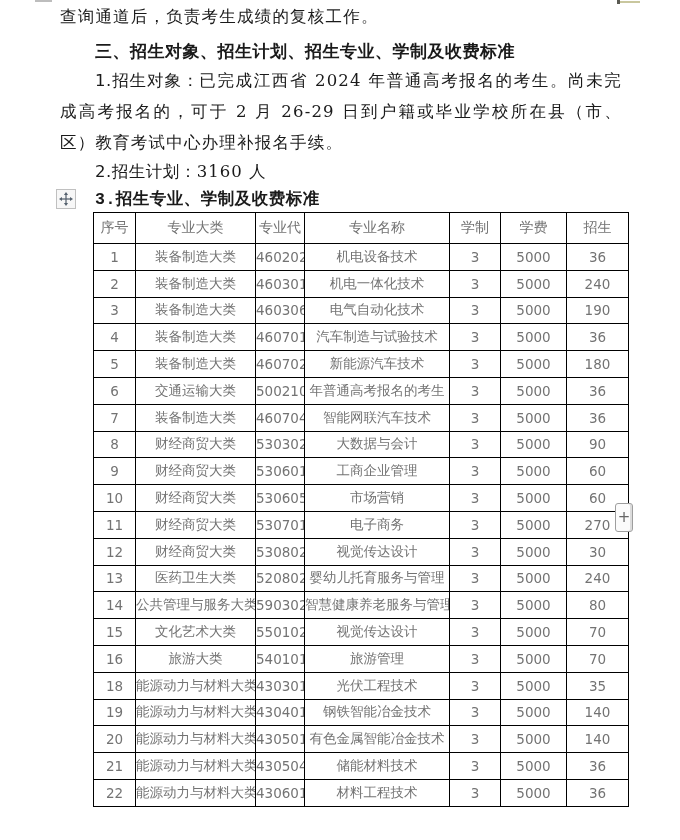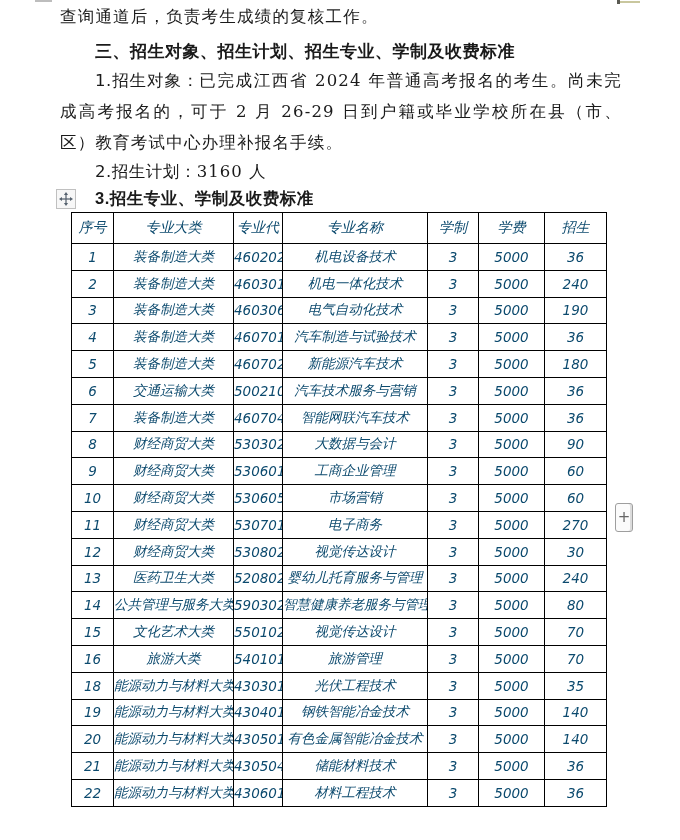--- a/index.html
+++ b/index.html
@@ -53,43 +53,42 @@
     font-family: "DejaVu Sans", sans-serif;
     font-weight: normal;
     letter-spacing: 0.5px;
   }
   .item {
     font-size: 16.5px; line-height: 27px; letter-spacing: 1px;
     text-indent: 35px;
     white-space: nowrap;
   }
   .item-bold b {
-    font-family: Liberation Sans, sans-serif;
+    font-family: Liberation Mono, monospace;
     font-weight: bold;
   }
 
   
   .move-handle {
     position: absolute; left: 56px; top: 189px;
     width: 20px; height: 20px;
     border: 1px solid #c0c0c0;
     background: #f7f7f7;
     display: flex; align-items: center; justify-content: center;
     cursor: move;
   }
 
   
   table.enroll {
-    position: absolute; left: 71px; top: 212px;
+    position: absolute; left: 93px; top: 212px;
     border-collapse: collapse; table-layout: fixed;
     width: 535px;
     font-family: "DejaVu Sans", sans-serif;
     font-size: 13.5px;
-    color: #0c4a6e;
-    font-style: italic;
+    color: #737373;
   }
   table.enroll th, table.enroll td {
     border: 1px solid #000;
     text-align: center; vertical-align: middle;
     padding: 0; overflow: hidden; white-space: nowrap;
     font-weight: normal;
   }
   table.enroll thead tr { height: 31px; }
   table.enroll thead th { font-size: 14px; }
   table.enroll tbody tr { height: 26.8px; }
@@ -204,21 +203,21 @@
         <td>460702</td>
         <td>新能源汽车技术</td>
         <td>3</td>
         <td>5000</td>
         <td>180</td>
       </tr>
       <tr>
         <td>6</td>
         <td>交通运输大类</td>
         <td>500210</td>
-        <td>汽车技术服务与营销</td>
+        <td>年普通高考报名的考生</td>
         <td>3</td>
         <td>5000</td>
         <td>36</td>
       </tr>
       <tr>
         <td>7</td>
         <td>装备制造大类</td>
         <td>460704</td>
         <td>智能网联汽车技术</td>
         <td>3</td>

